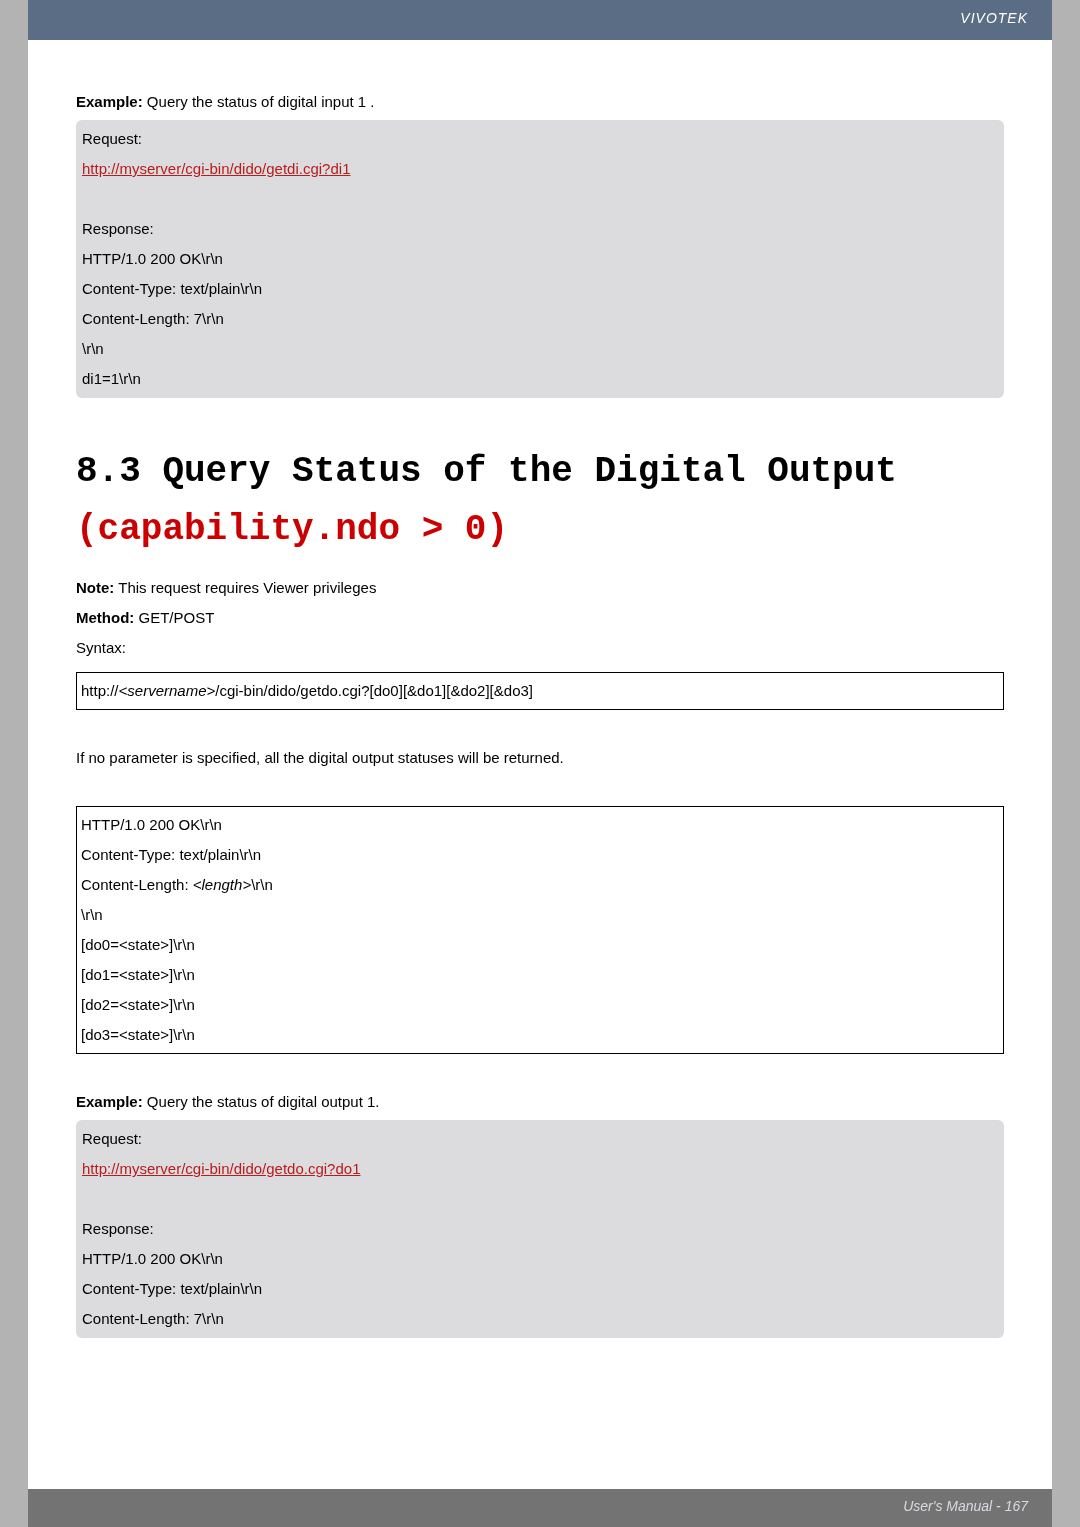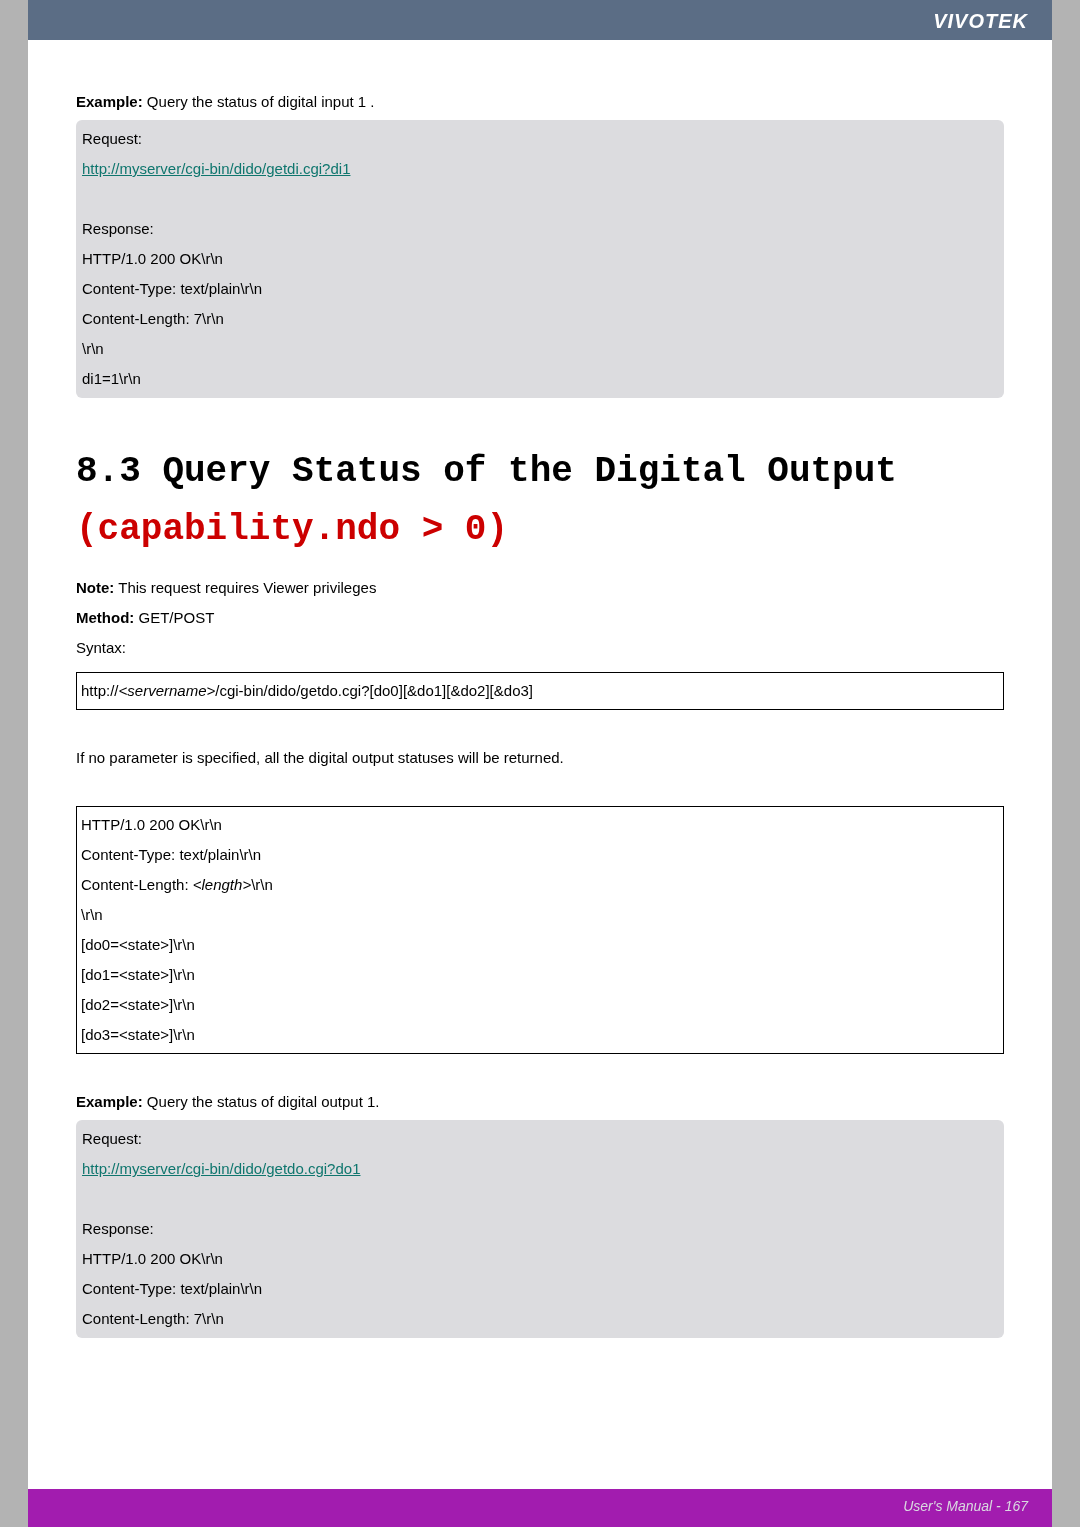--- a/index.html
+++ b/index.html
@@ -25,43 +25,43 @@
       background: #5b6d85;
       height: 40px;
       position: relative;
     }
     .brand {
       position: absolute;
       right: 24px;
       top: 10px;
       color: #fff;
       font-style: italic;
-      font-weight: bold;
-      font-size: 20px;
+      font-weight: normal;
+      font-size: 14px;
       letter-spacing: 1px;
     }
     .content {
       padding: 50px 48px 30px 48px;
       font-size: 15px;
       color: #000;
       line-height: 1.6;
     }
     .example-line {
       margin-bottom: 6px;
     }
     .gray-box {
       background: #dcdcdf;
       padding: 4px 4px;
       border-radius: 6px;
     }
     .gray-box p {
       padding: 3px 2px;
     }
     .link {
-      color: #0f766e;
+      color: #b91c1c;
       text-decoration: underline;
       text-align: right;
     }
     .section-heading {
       font-family: Liberation Mono, monospace;
       font-size: 36px;
       font-weight: bold;
       margin-top: 45px;
       margin-bottom: 18px;
     }
@@ -80,21 +80,21 @@
       padding: 3px 0;
     }
     .spacer {
       height: 24px;
     }
     .footer-bar {
       position: absolute;
       bottom: 0;
       left: 0;
       right: 0;
-      background: #a21caf;
+      background: #737373;
       height: 38px;
     }
     .footer-text {
       position: absolute;
       right: 24px;
       top: 9px;
       color: #d9d9e0;
       font-style: italic;
       font-size: 14px;
     }

